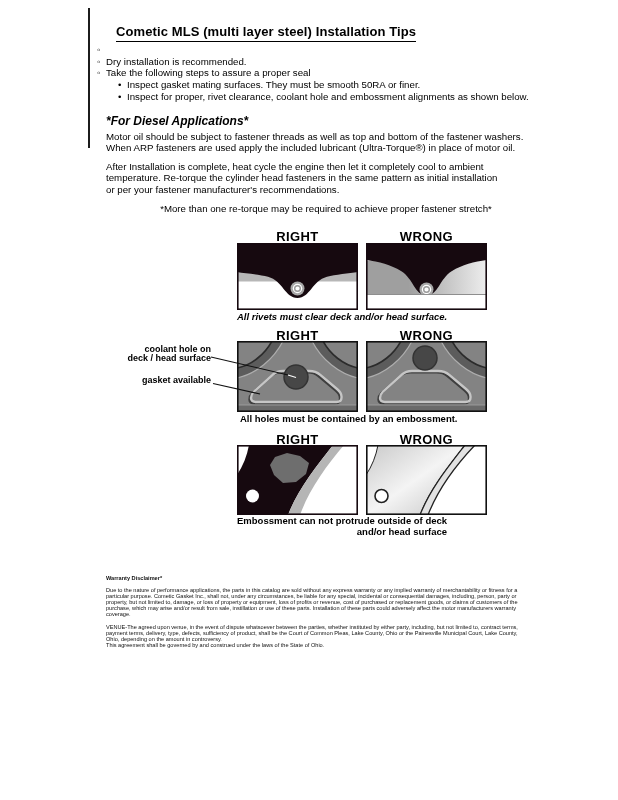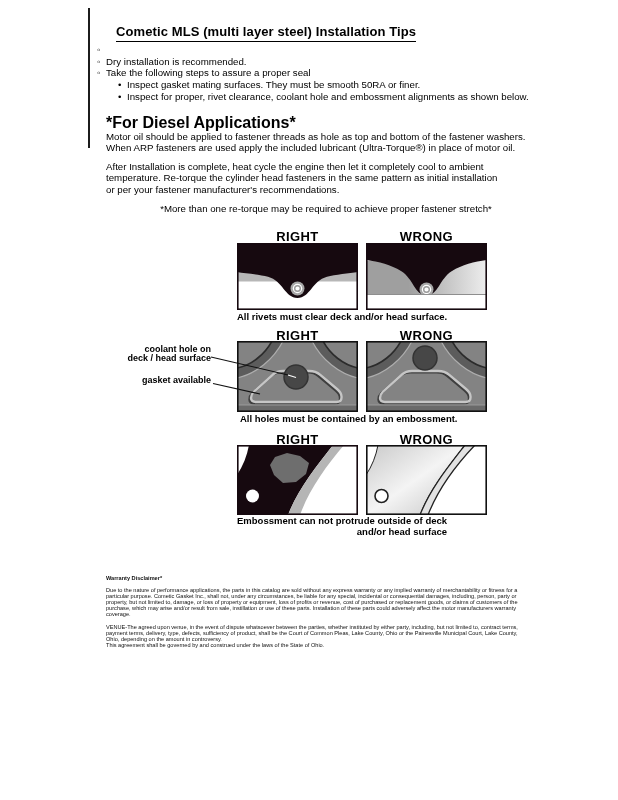--- a/index.html
+++ b/index.html
@@ -12,33 +12,33 @@
   #left-rule{left:88px;top:8px;width:2px;height:140px;background:#1c1c1c;}
   
   #title{left:116px;top:24px;font-size:13px;font-weight:bold;
          border-bottom:1.6px solid #000;padding-bottom:2px;letter-spacing:.1px;}
   
   #tips{left:97px;top:44px;width:445px;font-size:9.7px;line-height:11.7px;}
   .tip{display:flex;}
   .tip .mk{width:9px;flex:0 0 9px;}
   .tip.lvl2{padding-left:21px;}
   
-  .h2{font-size:16px;font-weight:bold;}
+  .h2{font-size:12px;font-weight:bold;font-style:italic;}
   #diesel-h{left:106px;top:114px;}
   .para{font-size:9.7px;line-height:11.4px;white-space:pre-line;width:440px;}
   #para1{left:106px;top:131px;}
   #para2{left:106px;top:161px;}
   #para3{left:106px;top:203px;text-align:center;}
   
   .dg-label{width:121px;text-align:center;font-size:13px;font-weight:700;letter-spacing:.4px;}
   .cap{font-size:9.5px;font-weight:bold;line-height:10.8px;white-space:pre-line;}
   .r-col{left:237px;} .w-col{left:366px;}
   #lab1r,#lab1w{top:229px;} #lab2r,#lab2w{top:328px;} #lab3r,#lab3w{top:432px;}
   #box1r,#box1w{top:243px;} #box2r,#box2w{top:341px;} #box3r,#box3w{top:445px;}
-  #cap1{left:237px;top:312px;}
+  #cap1{left:237px;top:312px;font-style:italic;}
   #cap2{left:240px;top:414px;}
   #cap3{left:237px;top:516px;text-align:right;}
   svg{display:block;}
   
   .ann{width:121px;text-align:right;font-size:9px;font-weight:700;line-height:9.2px;white-space:pre-line;}
   #ann1{left:90px;top:345px;}
   #ann2{left:90px;top:376px;}
   #leader{left:205px;top:350px;pointer-events:none;}
   
   #legal{left:106px;top:575px;width:420px;font-size:5.6px;line-height:6.05px;color:#111;}
@@ -72,21 +72,21 @@
       <span class="mk">•</span>
       <span>Inspect gasket mating surfaces.  They must be smooth 50RA or finer.</span>
     </div>
     <div class="tip lvl2">
       <span class="mk">•</span>
       <span>Inspect for proper, rivet clearance, coolant hole and embossment alignments as shown below.</span>
     </div>
   </div>
 
   <div id="diesel-h" class="abs h2">*For Diesel Applications*</div>
-  <div id="para1" class="abs para">Motor oil should be applied to fastener threads as hole as top and bottom of the fastener washers.
+  <div id="para1" class="abs para">Motor oil should be subject to fastener threads as well as top and bottom of the fastener washers.
 When ARP fasteners are used apply the included lubricant (Ultra-Torque®) in place of motor oil.</div>
   <div id="para2" class="abs para">After Installation is complete, heat cycle the engine then let it completely cool to ambient
 temperature. Re-torque the cylinder head fasteners in the same pattern as initial installation
 or per your fastener manufacturer's recommendations.</div>
   <div id="para3" class="abs para">*More than one re-torque may be required to achieve proper fastener stretch*</div>
 
   <div id="lab1r" class="abs dg-label r-col">RIGHT</div>
   <div id="lab1w" class="abs dg-label w-col">WRONG</div>
 
   <div id="box1r" class="abs r-col">

